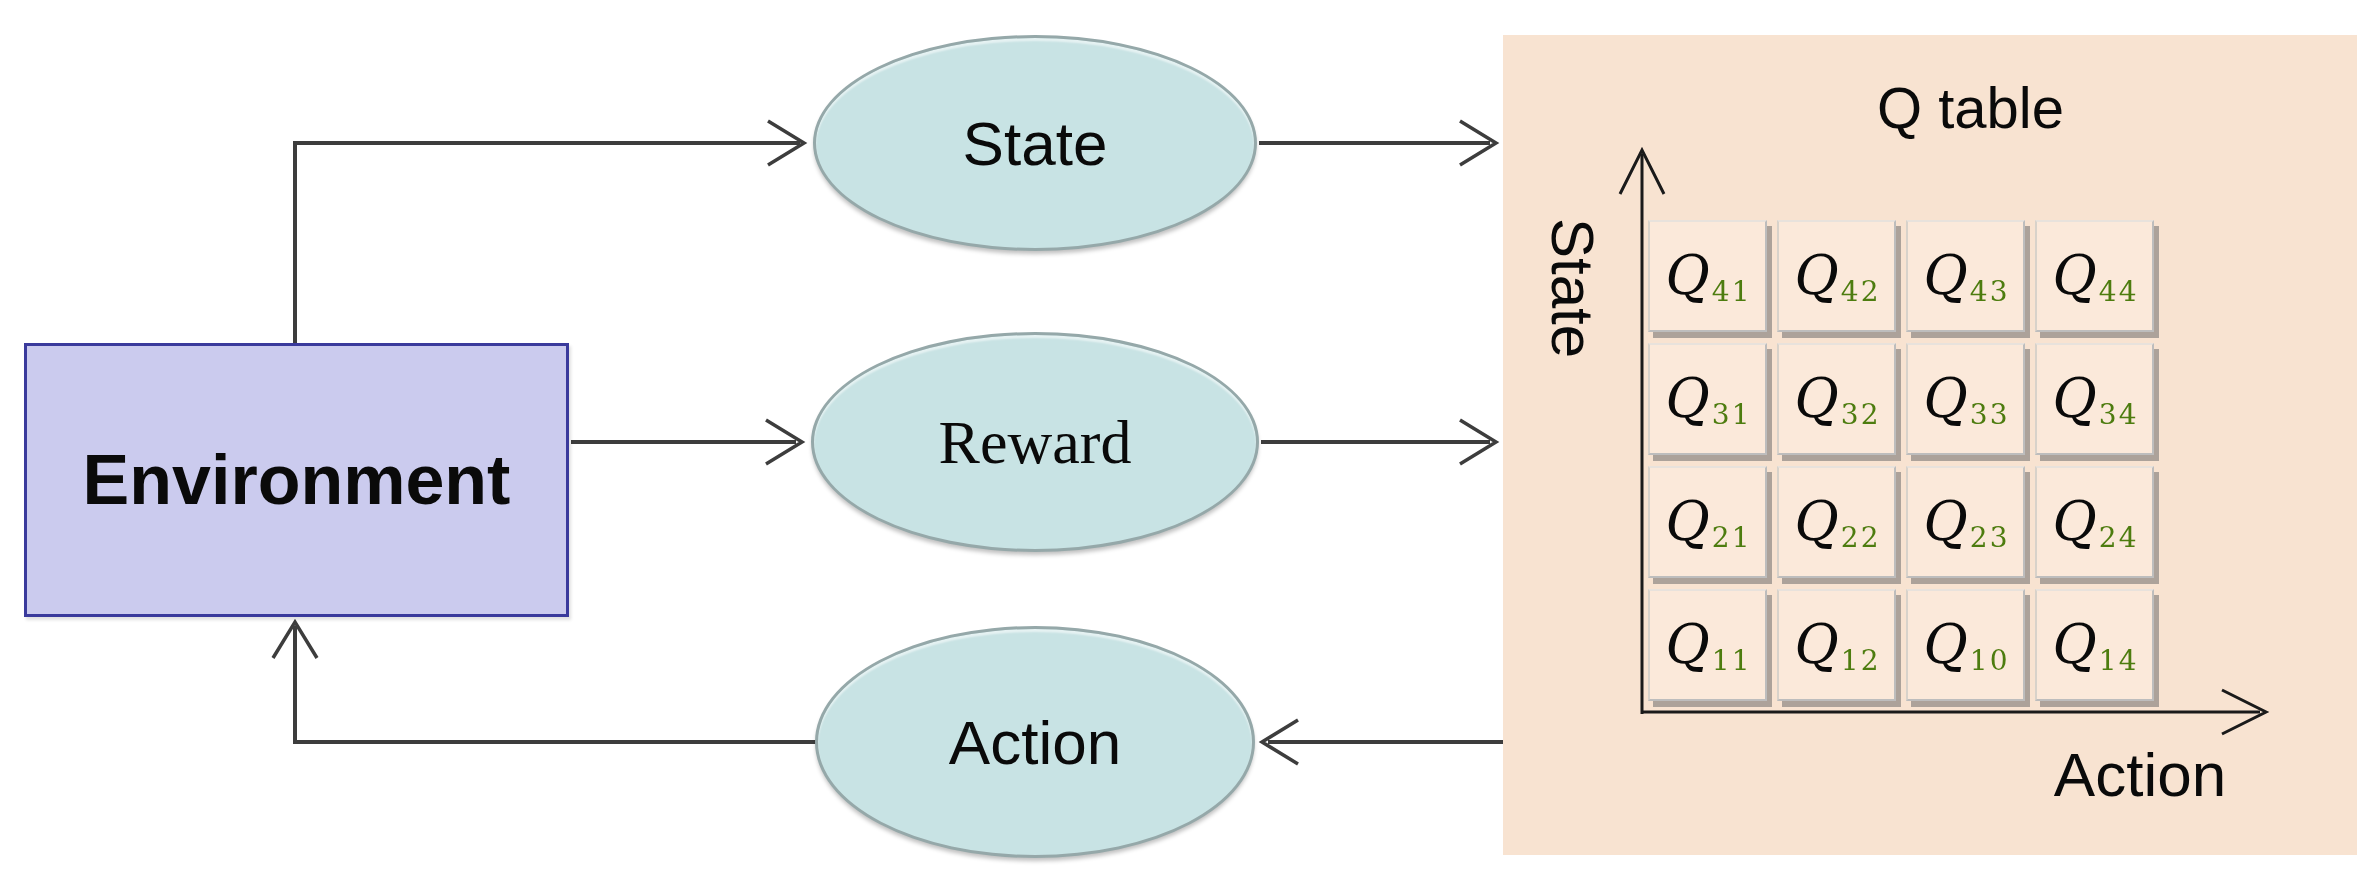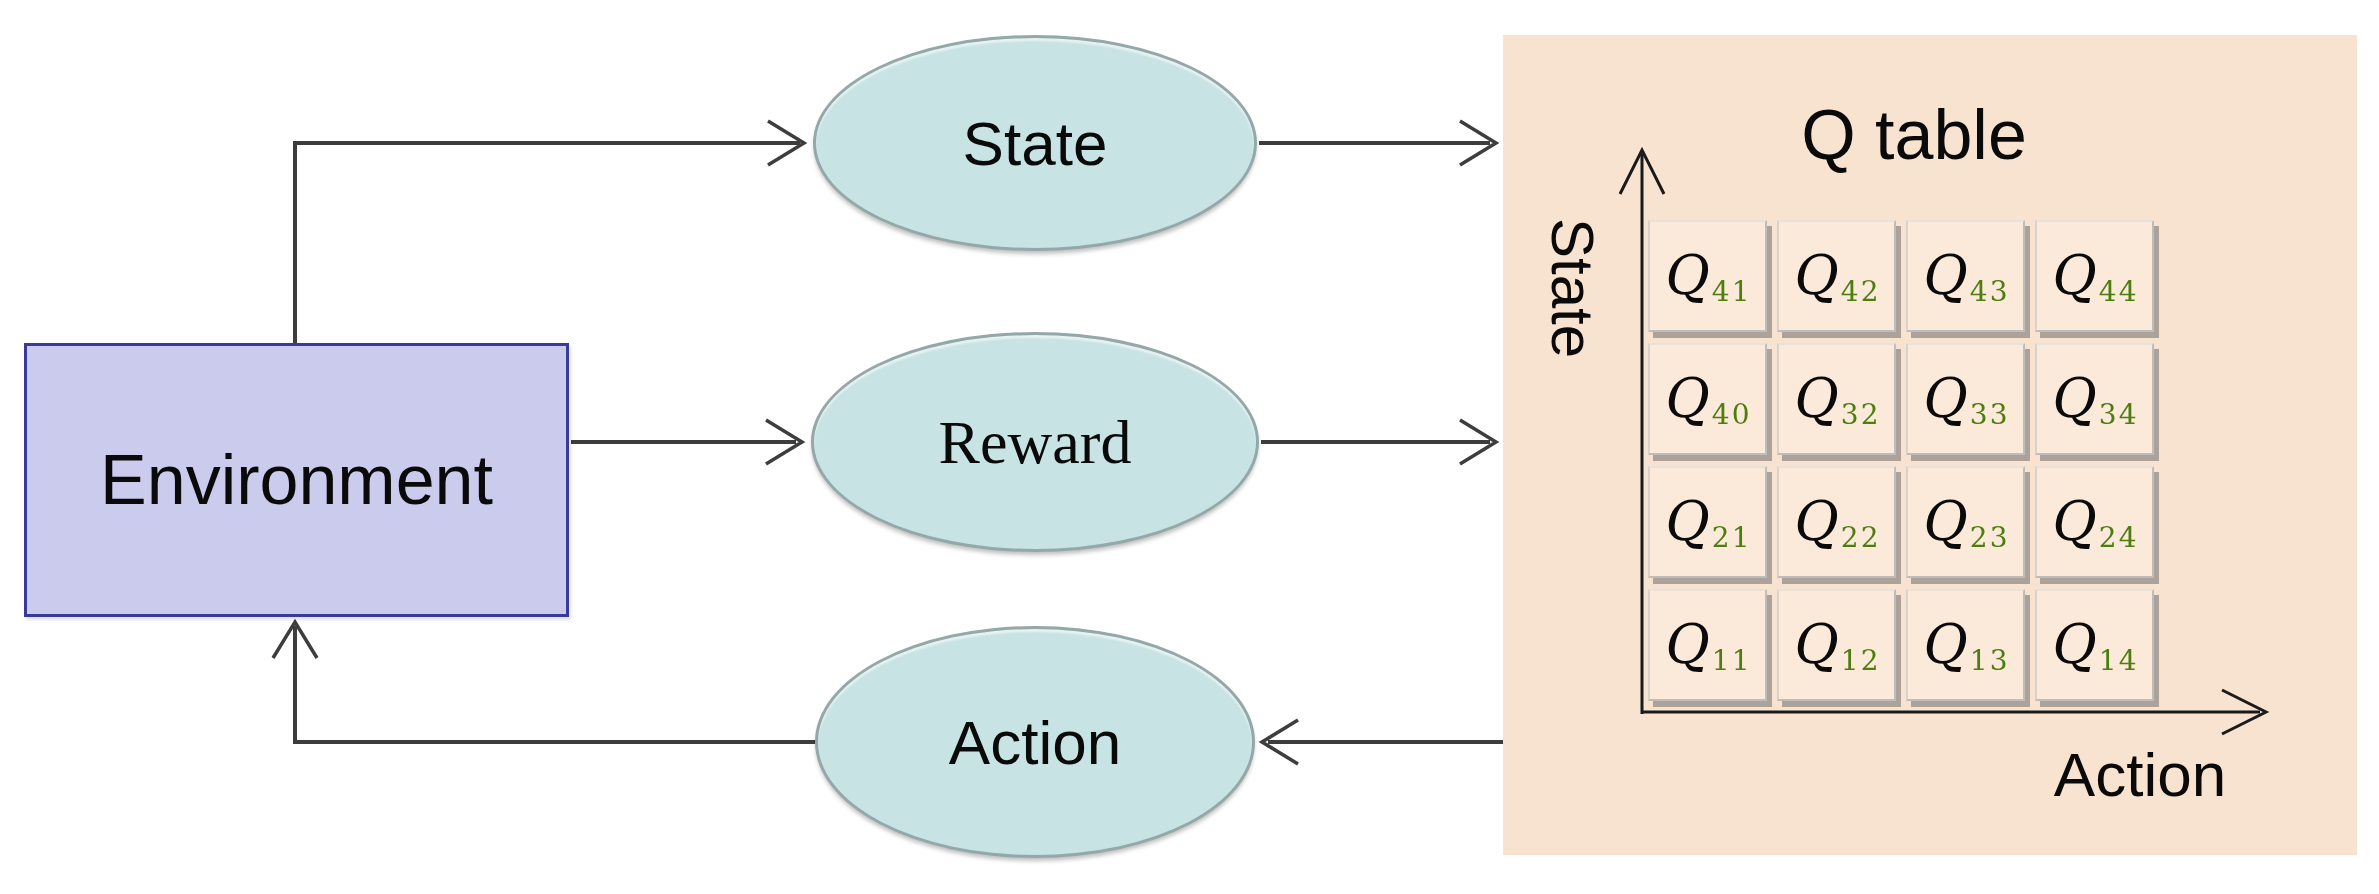--- a/index.html
+++ b/index.html
@@ -2,43 +2,43 @@
 <html><head>
 <meta charset="utf-8">
 <style>
   html,body{margin:0;padding:0;background:#ffffff;}
   #canvas{
     position:relative;width:2379px;height:894px;background:#ffffff;overflow:hidden;
     font-family:"Liberation Sans", sans-serif;color:#000;
   }
   
   .qpanel{position:absolute;left:1503px;top:35px;width:854px;height:820px;background:#f8e3d1;}
-  .qtitle{position:absolute;left:1764px;top:99px;width:300px;text-align:center;
-          font-size:70px;line-height:1.05;color:#0a0a0a;}
+  .qtitle{position:absolute;left:1764px;top:78px;width:300px;text-align:right;
+          font-size:58px;line-height:1.05;color:#0a0a0a;}
   .xaxis-label{position:absolute;left:1990px;top:742px;width:300px;text-align:center;
           font-size:62px;line-height:1.05;color:#0a0a0a;}
   .yaxis-label{position:absolute;left:1572px;top:288px;width:0;height:0;}
   .yaxis-label > span{display:inline-block;white-space:nowrap;font-size:60px;color:#0a0a0a;
           transform:translate(-50%,-50%) rotate(90deg);}
   
   .qgrid{position:absolute;left:1648px;top:220px;width:516px;height:492px;
          display:grid;grid-template-columns:repeat(4,119px);grid-template-rows:repeat(4,112px);
          column-gap:10px;row-gap:11px;}
   .qcell{background:#fbe9da;border:2px solid #bdbdbd;border-top-color:#e8e2dc;border-left-color:#d8d2ca;
          box-shadow:5px 6px 0 rgba(110,110,110,0.55);
          display:flex;align-items:center;justify-content:center;box-sizing:border-box;}
   .qbase{font-family:"DejaVu Serif", serif;font-style:italic;font-size:54px;color:#0a0a0a;line-height:1;}
   .qsub{font-family:"DejaVu Serif", serif;font-style:normal;font-size:28px;color:#4d7c0f;line-height:1;
         align-self:flex-end;transform:translate(2px,-24px);letter-spacing:2px;}
   
   .envbox{position:absolute;left:24px;top:343px;width:545px;height:274px;background:#cbcbee;
           border:3px solid #3a3a9c;box-sizing:border-box;
           display:flex;align-items:center;justify-content:center;
           box-shadow:2px 3px 3px rgba(0,0,0,0.12);}
-  .envbox .label{font-size:70px;color:#0a0a0a;}
+  .envbox .label{font-size:70px;color:#0a0a0a;font-weight:bold;}
   
   .node{position:absolute;border-radius:50%;background:#c8e3e4;border:3px solid #95a8a9;
         box-sizing:border-box;display:flex;align-items:center;justify-content:center;
         box-shadow:0 4px 4px -1px rgba(0,0,0,0.25), inset 0 3px 2px rgba(255,255,255,0.55);}
   .node .label{font-size:62px;color:#0a0a0a;}
   .node-state {left:813px;top:35px; width:444px;height:216px;}
   .node-reward{left:811px;top:332px;width:448px;height:220px;font-family:Liberation Serif, serif;}
   .node-action{left:815px;top:626px;width:440px;height:232px;}
   
   .update-label{position:absolute;left:1222px;top:350px;width:300px;text-align:center;
@@ -129,21 +129,21 @@
     <div class="qcell">
       <span class="qbase">Q</span>
         <span class="qsub">43</span>
     </div>
     <div class="qcell">
       <span class="qbase">Q</span>
         <span class="qsub">44</span>
     </div>
     <div class="qcell">
       <span class="qbase">Q</span>
-        <span class="qsub">40</span>
+        <span class="qsub">31</span>
     </div>
     <div class="qcell">
       <span class="qbase">Q</span>
         <span class="qsub">32</span>
     </div>
     <div class="qcell">
       <span class="qbase">Q</span>
         <span class="qsub">33</span>
     </div>
     <div class="qcell">
@@ -169,21 +169,21 @@
     <div class="qcell">
       <span class="qbase">Q</span>
         <span class="qsub">11</span>
     </div>
     <div class="qcell">
       <span class="qbase">Q</span>
         <span class="qsub">12</span>
     </div>
     <div class="qcell">
       <span class="qbase">Q</span>
-        <span class="qsub">13</span>
+        <span class="qsub">10</span>
     </div>
     <div class="qcell">
       <span class="qbase">Q</span>
         <span class="qsub">14</span>
     </div>
   </div>
 
 </div>
 
 </body></html>

